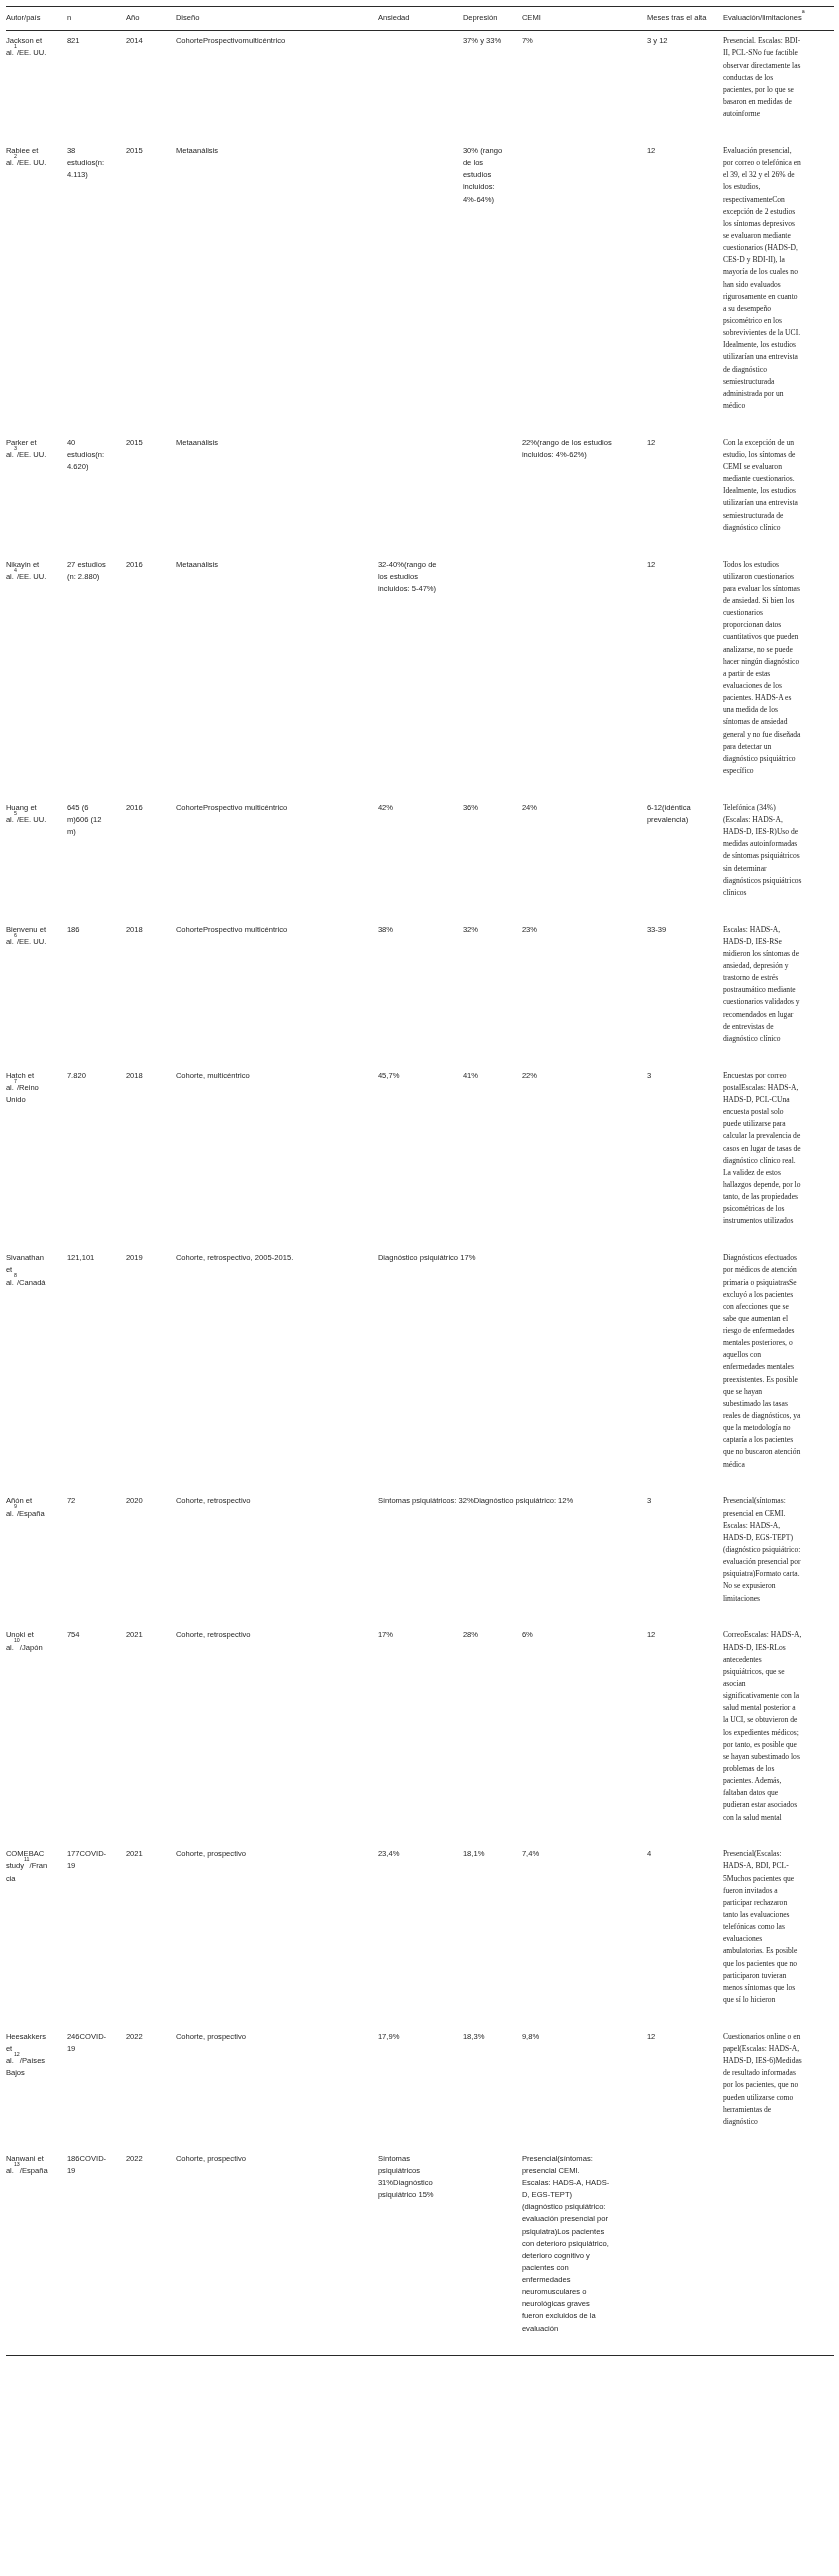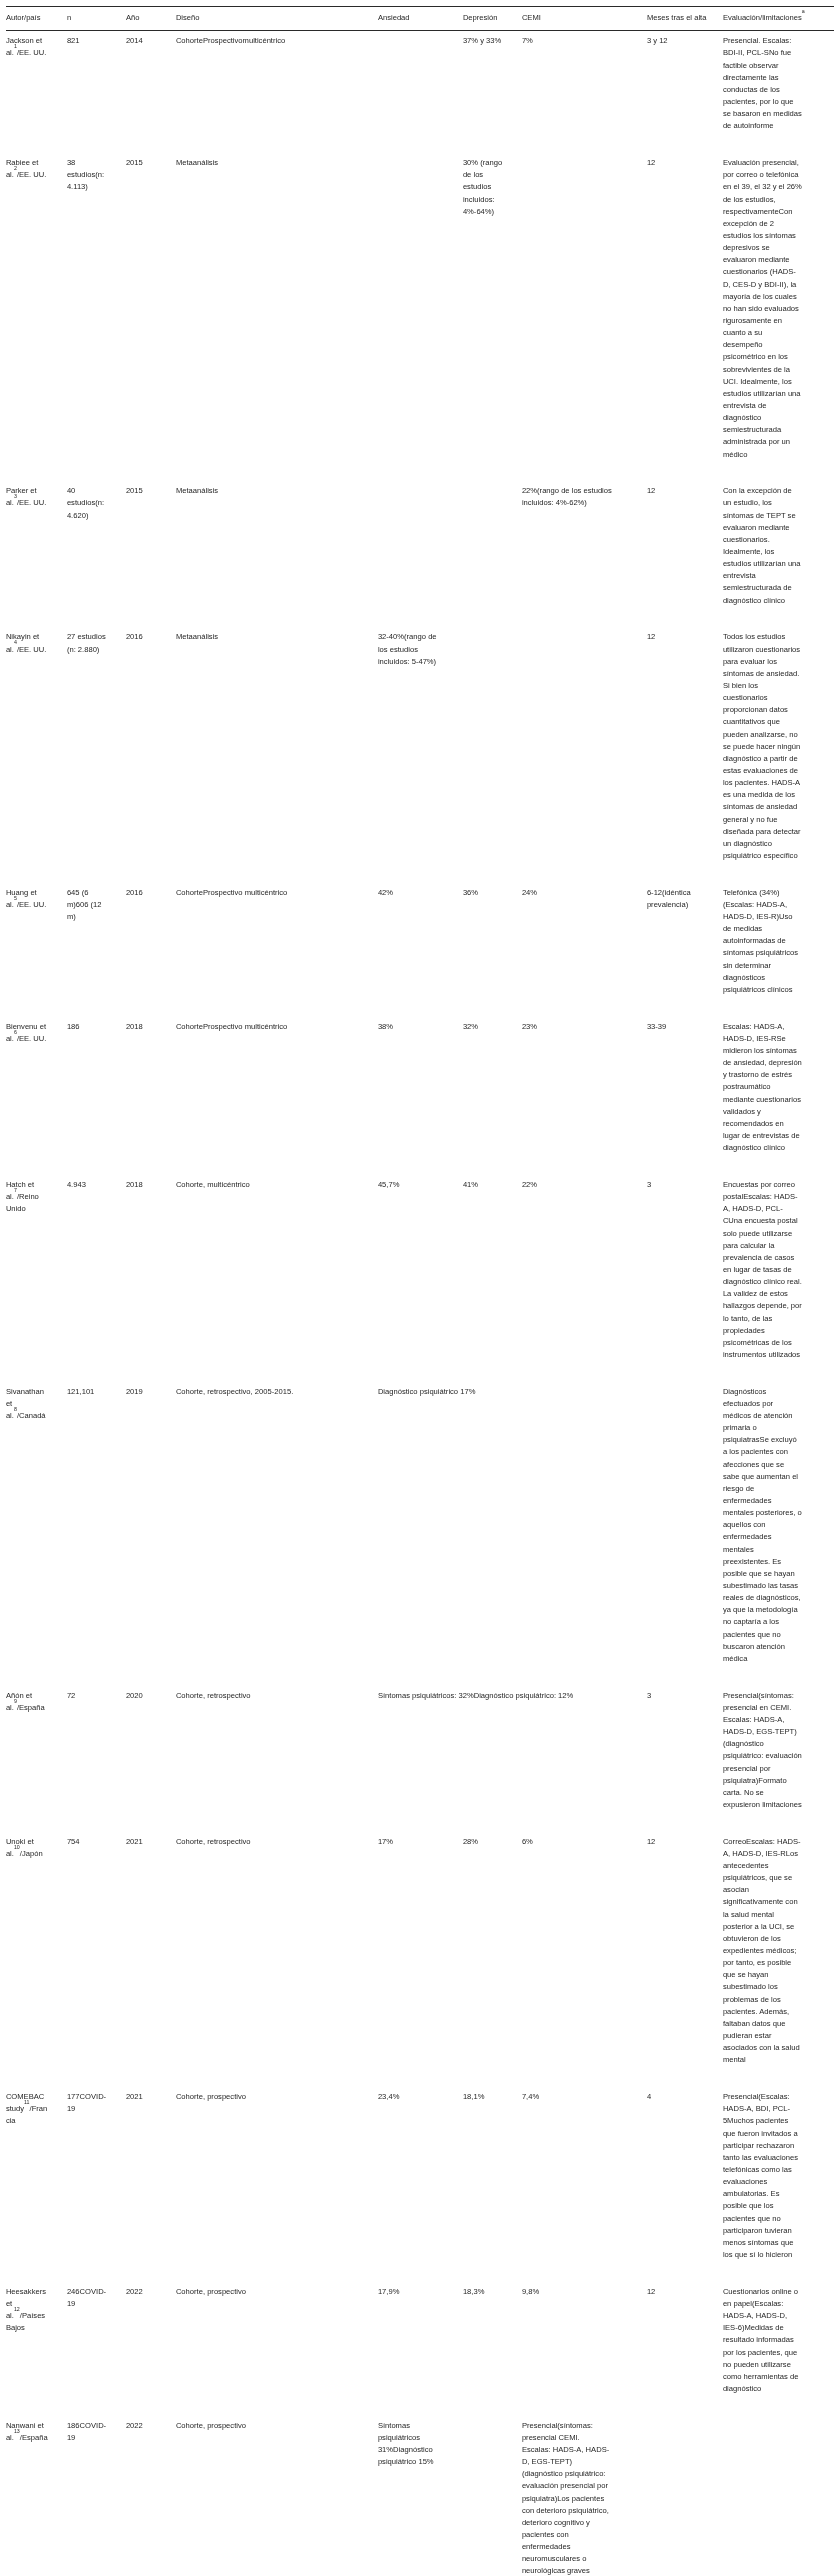--- a/index.html
+++ b/index.html
@@ -31,21 +31,21 @@
   }
   .study thead th {
     border-top: 0.9px solid #2a2a2a;
     border-bottom: 0.6px solid #2a2a2a;
     padding: 5.3px 5.9px 5.3px 0;
     margin-top: 44px;
   }
   .study tbody tr:last-child td {
     border-bottom: 0.9px solid #2a2a2a;
   }
-  td.c-eval { padding-right: 32px; }
+  td.c-eval { padding-right: 32px; font-family: Liberation Serif, serif; }
   .narrow { max-width: 88px; }
   sup.ref {
     font-size: 5.3px;
     line-height: 0;
     vertical-align: top;
     position: relative;
     top: -1.2px;
   }
 </style>
 </head>
@@ -105,21 +105,21 @@
 
       <tr>
         <td><span>Parker et al.</span><sup class="ref">3</sup><span>/EE. UU.</span></td>
         <td>40 estudios(n: 4.620)</td>
         <td>2015</td>
         <td>Metaanálisis</td>
         <td></td>
         <td></td>
         <td>22%(rango de los estudios incluidos: 4%-62%)</td>
         <td>12</td>
-        <td class="c-eval">Con la excepción de un estudio, los síntomas de TEPT se evaluaron mediante cuestionarios. Idealmente, los estudios utilizarían una entrevista semiestructurada de diagnóstico clínico</td>
+        <td class="c-eval">Con la excepción de un estudio, los síntomas de CEMI se evaluaron mediante cuestionarios. Idealmente, los estudios utilizarían una entrevista semiestructurada de diagnóstico clínico</td>
       </tr>
 
       <tr>
         <td><span>Nikayin et al.</span><sup class="ref">4</sup><span>/EE. UU.</span></td>
         <td>27 estudios (n: 2.880)</td>
         <td>2016</td>
         <td>Metaanálisis</td>
         <td>32-40%(rango de los estudios incluidos: 5-47%)</td>
         <td></td>
         <td></td>
@@ -146,21 +146,21 @@
         <td>CohorteProspectivo multicéntrico</td>
         <td>38%</td>
         <td>32%</td>
         <td>23%</td>
         <td>33-39</td>
         <td class="c-eval">Escalas: HADS-A, HADS-D, IES-RSe midieron los síntomas de ansiedad, depresión y trastorno de estrés postraumático mediante cuestionarios validados y recomendados en lugar de entrevistas de diagnóstico clínico</td>
       </tr>
 
       <tr>
         <td><span>Hatch et al.</span><sup class="ref">7</sup><span>/Reino Unido</span></td>
-        <td>4.943</td>
+        <td>7.820</td>
         <td>2018</td>
         <td>Cohorte, multicéntrico</td>
         <td>45,7%</td>
         <td>41%</td>
         <td>22%</td>
         <td>3</td>
         <td class="c-eval">Encuestas por correo postalEscalas: HADS-A, HADS-D, PCL-CUna encuesta postal solo puede utilizarse para calcular la prevalencia de casos en lugar de tasas de diagnóstico clínico real. La validez de estos hallazgos depende, por lo tanto, de las propiedades psicométricas de los instrumentos utilizados</td>
       </tr>
 
       <tr>

